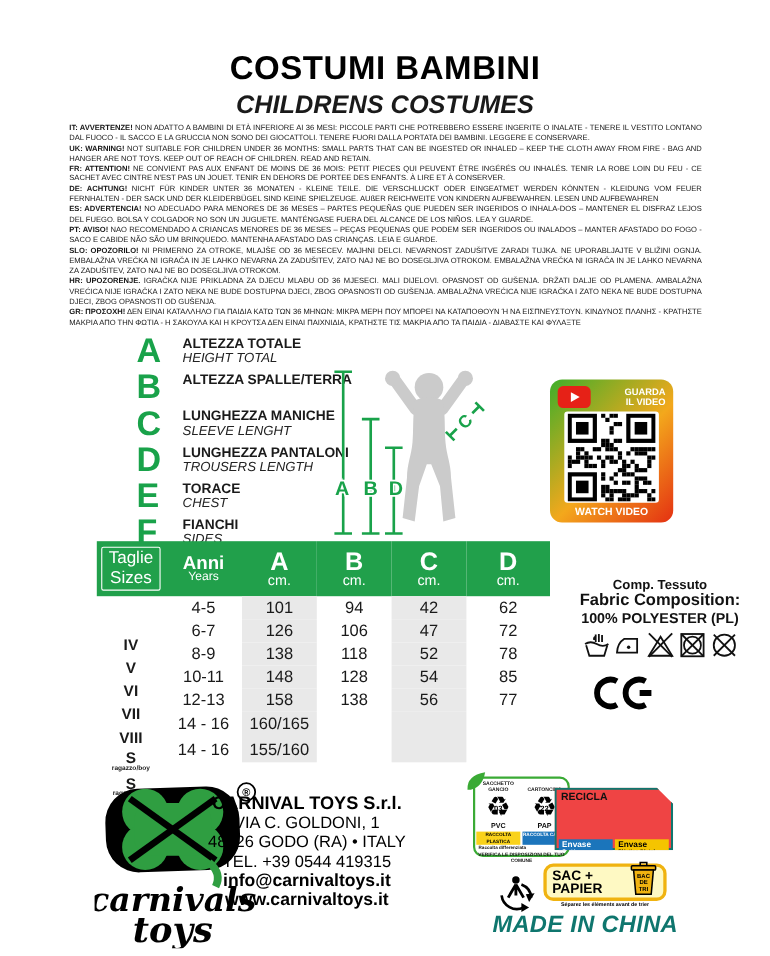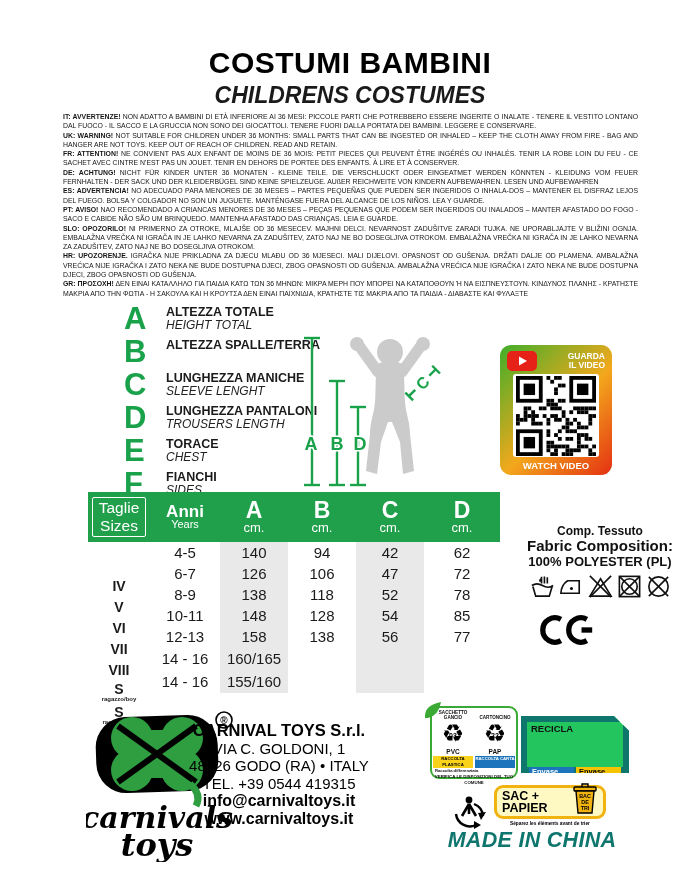--- a/index.html
+++ b/index.html
@@ -88,22 +88,22 @@
   .mob-num { position:absolute; left:0; right:0; top:12px; font-size:7px; font-weight:800; color:#000; }
   .mat { font-size:6.5px; font-weight:800; line-height:7px; }
   .bar-row { display:flex; justify-content:space-around; margin-top:1px; }
   .bar { width:40px; font-size:4.3px; font-weight:800; line-height:6px; text-align:center; }
   .bar-pl { background:#f9d21b; color:#000; }
   .bar-ca { background:#1c75bc; color:#fff; }
   .recy-sub { font-size:4.2px; font-weight:700; text-align:left; padding-left:3px; line-height:5px; }
   .recy-foot { font-size:4.4px; font-weight:800; text-align:center; line-height:6px; margin-top:1px; }
 
   
-  .recicla { position:absolute; left:521px; top:716px; width:108px; height:57px; background:#22c55e;
-             border:6px solid #0f766e; clip-path:polygon(0 0,86% 0,100% 26%,100% 100%,0 100%);
+  .recicla { position:absolute; left:504px; top:716px; width:108px; height:57px; background:#ef4444;
+             border:2px solid #0f766e; clip-path:polygon(0 0,86% 0,100% 26%,100% 100%,0 100%);
              padding:1px 2px; }
   .recicla-h { font-size:9.5px; font-weight:800; line-height:11px; padding-left:2px; }
   .recicla-panels { display:flex; gap:2px; }
   .panel { width:50px; height:52px; padding:1px 3px;margin-top:33px; }
   .panel-blue { background:#1b75bb; color:#fff; }
   .panel-yellow { background:#f5c400; color:#000; }
   .panel .l1 { font-size:7.5px; font-weight:800; line-height:8px; }
   .panel .l2 { font-size:4.8px; font-weight:700; line-height:5px; }
 
   
@@ -382,21 +382,21 @@
       <div class="big">C</div>
       <div class="small">cm.</div>
     </div>
     <div class="th">
       <div class="big">D</div>
       <div class="small">cm.</div>
     </div>
 
     <div class="td size col-shade">IV</div>
     <div class="td">4-5</div>
-    <div class="td col-shade2">140</div>
+    <div class="td col-shade2">101</div>
     <div class="td">94</div>
     <div class="td col-shade2">42</div>
     <div class="td">62</div>
 
     <div class="td size col-shade">V</div>
     <div class="td">6-7</div>
     <div class="td col-shade2">126</div>
     <div class="td">106</div>
     <div class="td col-shade2">47</div>
     <div class="td">72</div>

